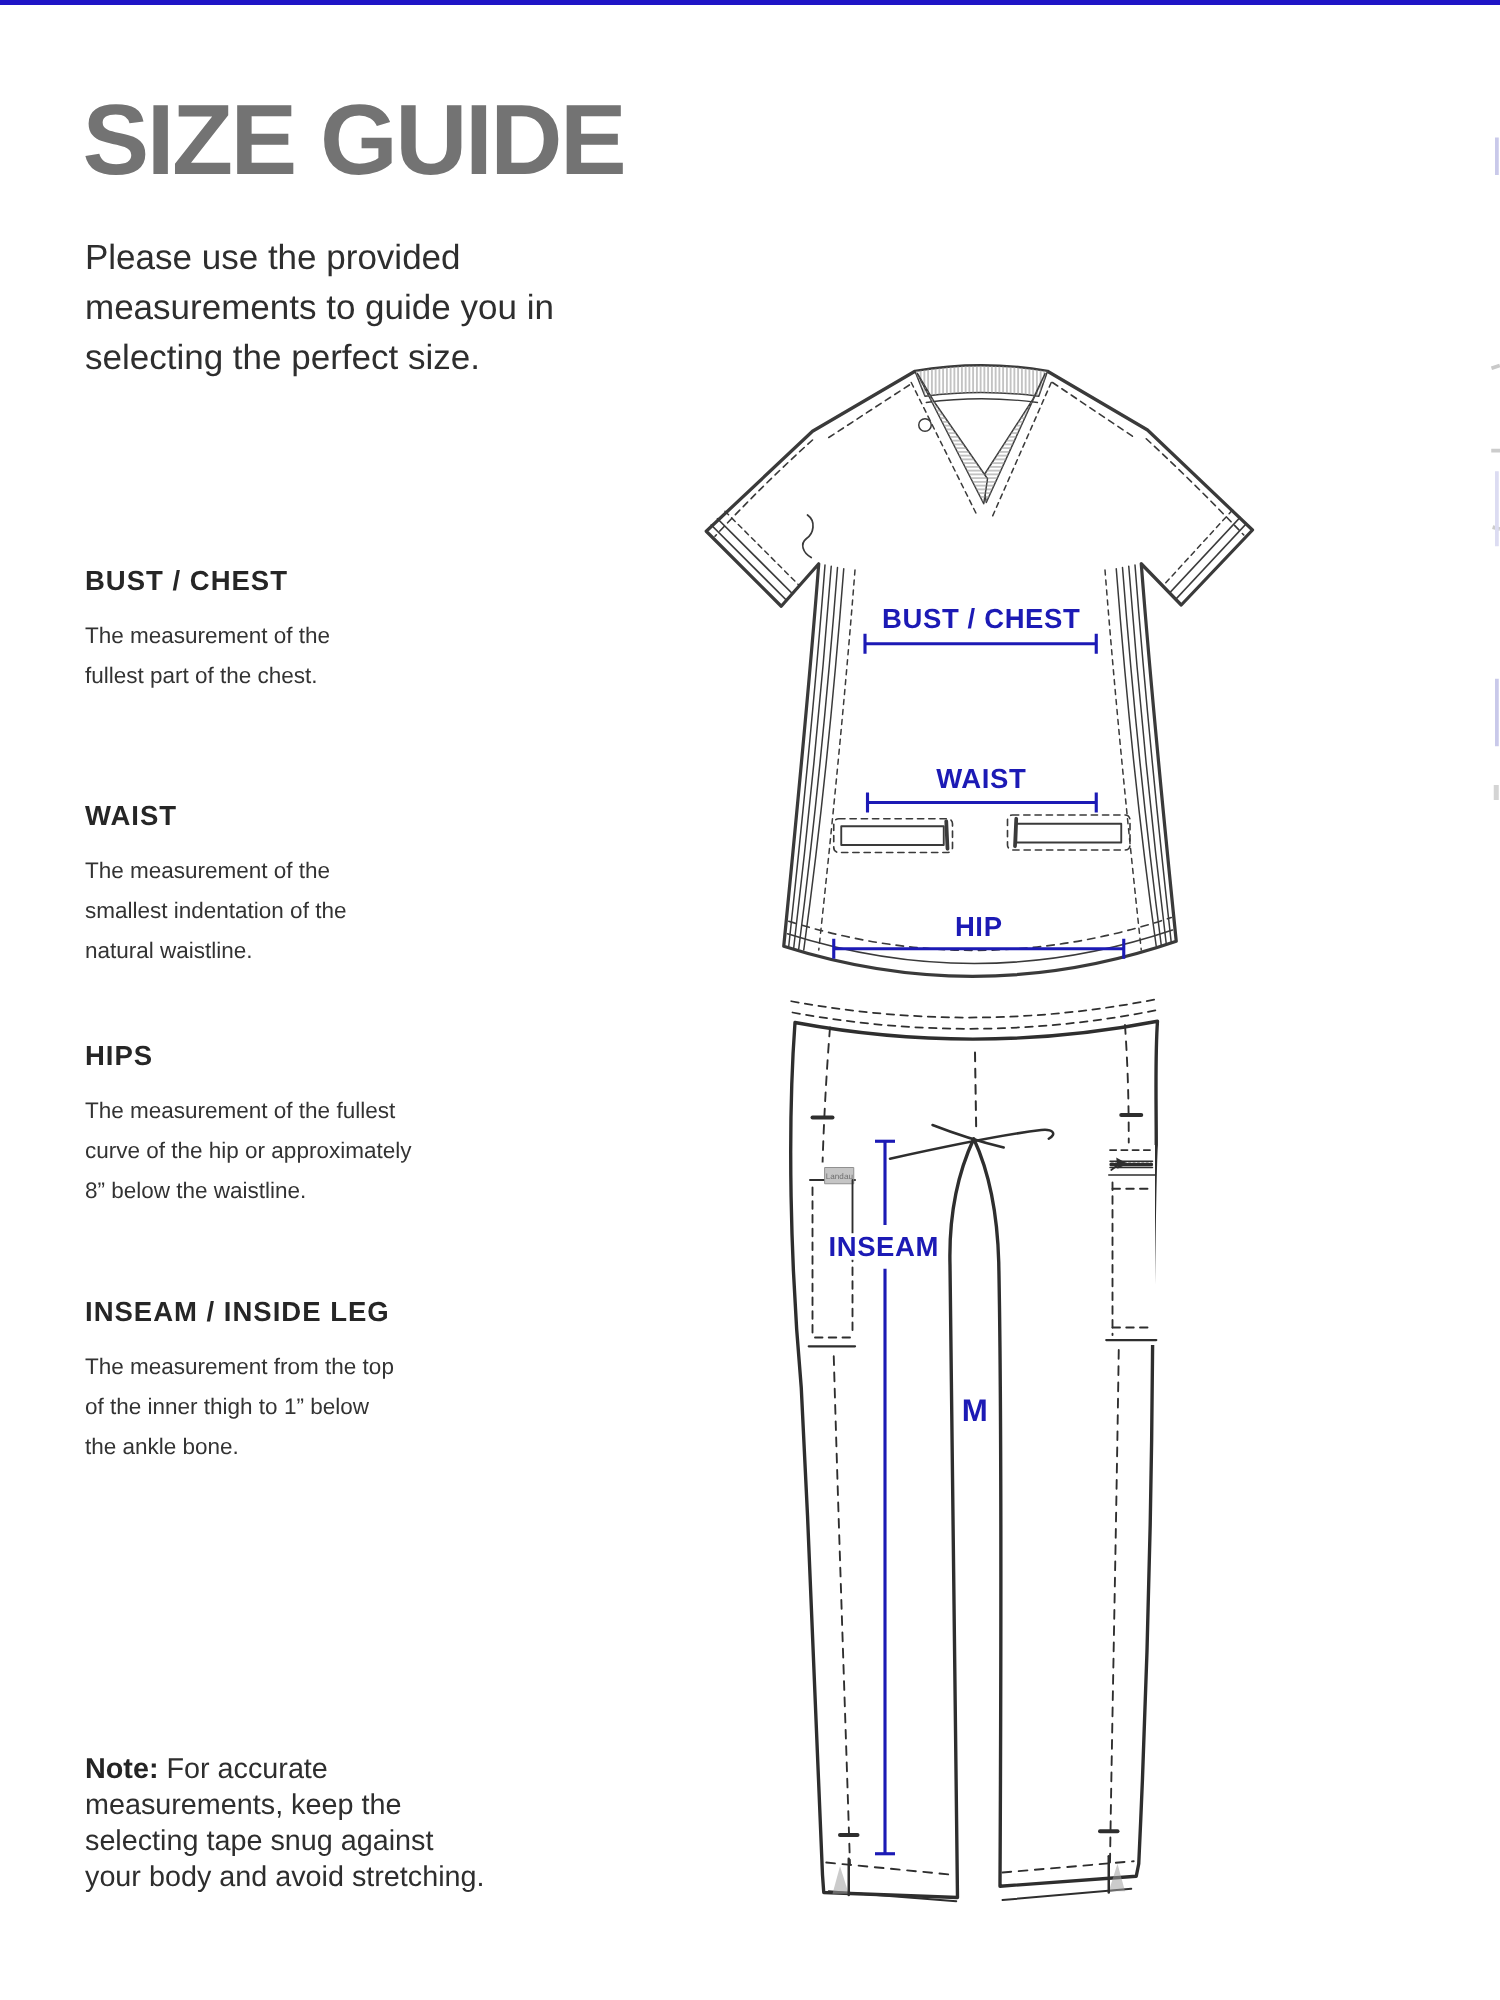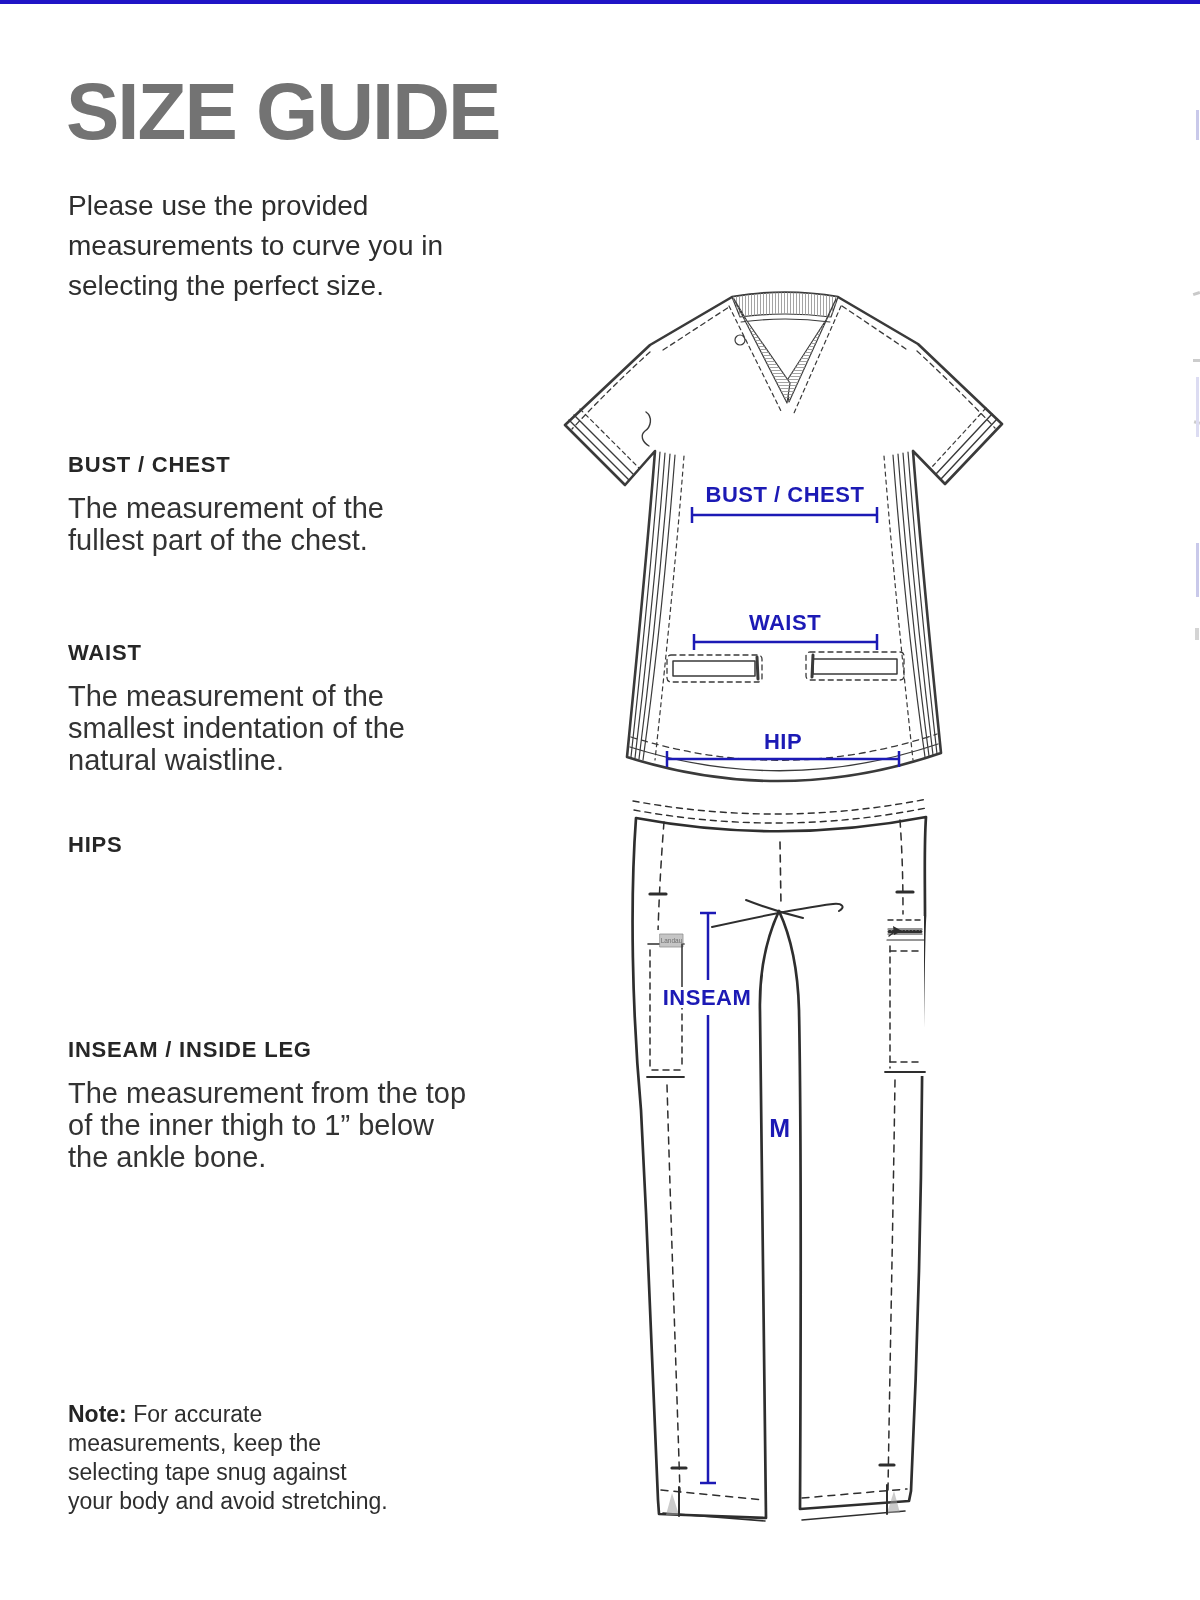--- a/index.html
+++ b/index.html
@@ -16,54 +16,57 @@
   .intro{
     position:absolute;left:68px;top:186px;margin:0;width:460px;
     font-size:28px;line-height:40px;color:#2e2e2e;white-space:pre-line;
   }
   .section{position:absolute;left:68px;width:440px;}
   .sec-1{top:452px;} .sec-2{top:640px;} .sec-3{top:832px;} .sec-4{top:1037px;}
   .section h3{
     margin:0;font-size:22px;font-weight:bold;letter-spacing:0.8px;color:#262626;line-height:26px;
   }
   .section p{
-    margin:14px 0 0 0;font-size:29px;line-height:32px;color:#333333;white-space:pre-line;
+    margin:14px 0 0 0;font-size:18px;line-height:32px;color:#333333;white-space:pre-line;
   }
   .note{
     position:absolute;left:68px;top:1400px;width:420px;margin:0;
     font-size:23px;line-height:29px;color:#2e2e2e;white-space:pre-line;
   }
   .note b{font-weight:bold;color:#242424;}
   .diagram{position:absolute;left:500px;top:260px;width:560px;height:1320px;}
   .edge-artifact{position:absolute;}
 </style>
 </head>
 <body>
 
 <div class="topbar"></div>
 
 <h1 class="page-title">SIZE GUIDE</h1>
 
 <p class="intro">Please use the provided
-measurements to curve you in
+measurements to guide you in
 selecting the perfect size.</p>
 
 <div class="section sec-1">
   <h3>BUST / CHEST</h3>
   <p>The measurement of the
 fullest part of the chest.</p>
 </div>
 <div class="section sec-2">
   <h3>WAIST</h3>
   <p>The measurement of the
 smallest indentation of the
 natural waistline.</p>
 </div>
 <div class="section sec-3">
   <h3>HIPS</h3>
+  <p>The measurement of the fullest
+curve of the hip or approximately
+8” below the waistline.</p>
 </div>
 <div class="section sec-4">
   <h3>INSEAM / INSIDE LEG</h3>
   <p>The measurement from the top
 of the inner thigh to 1” below
 the ankle bone.</p>
 </div>
 
 <p class="note"><b>Note:</b> <span>For accurate
 measurements, keep the

